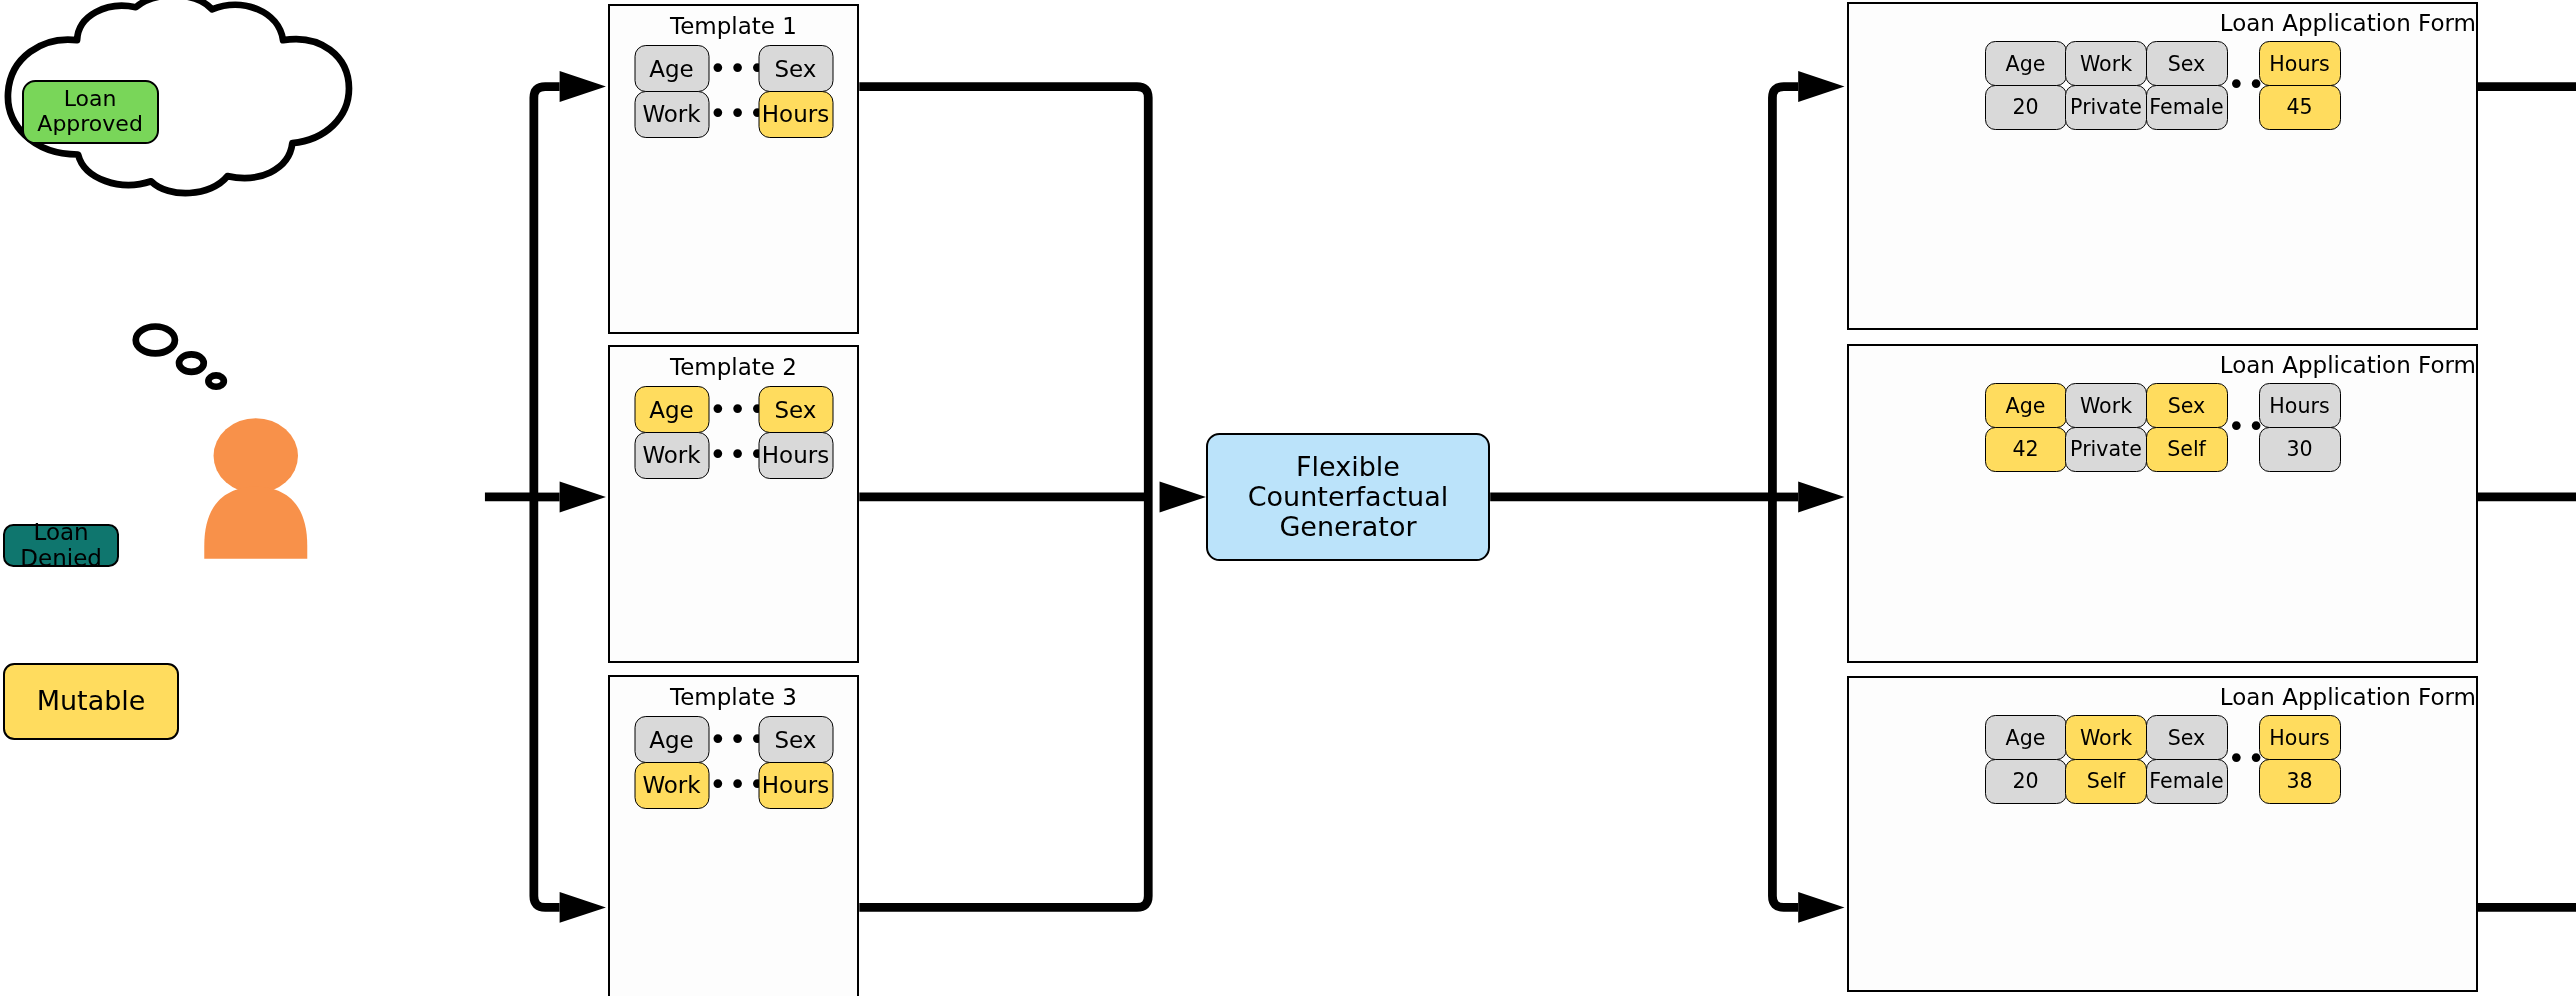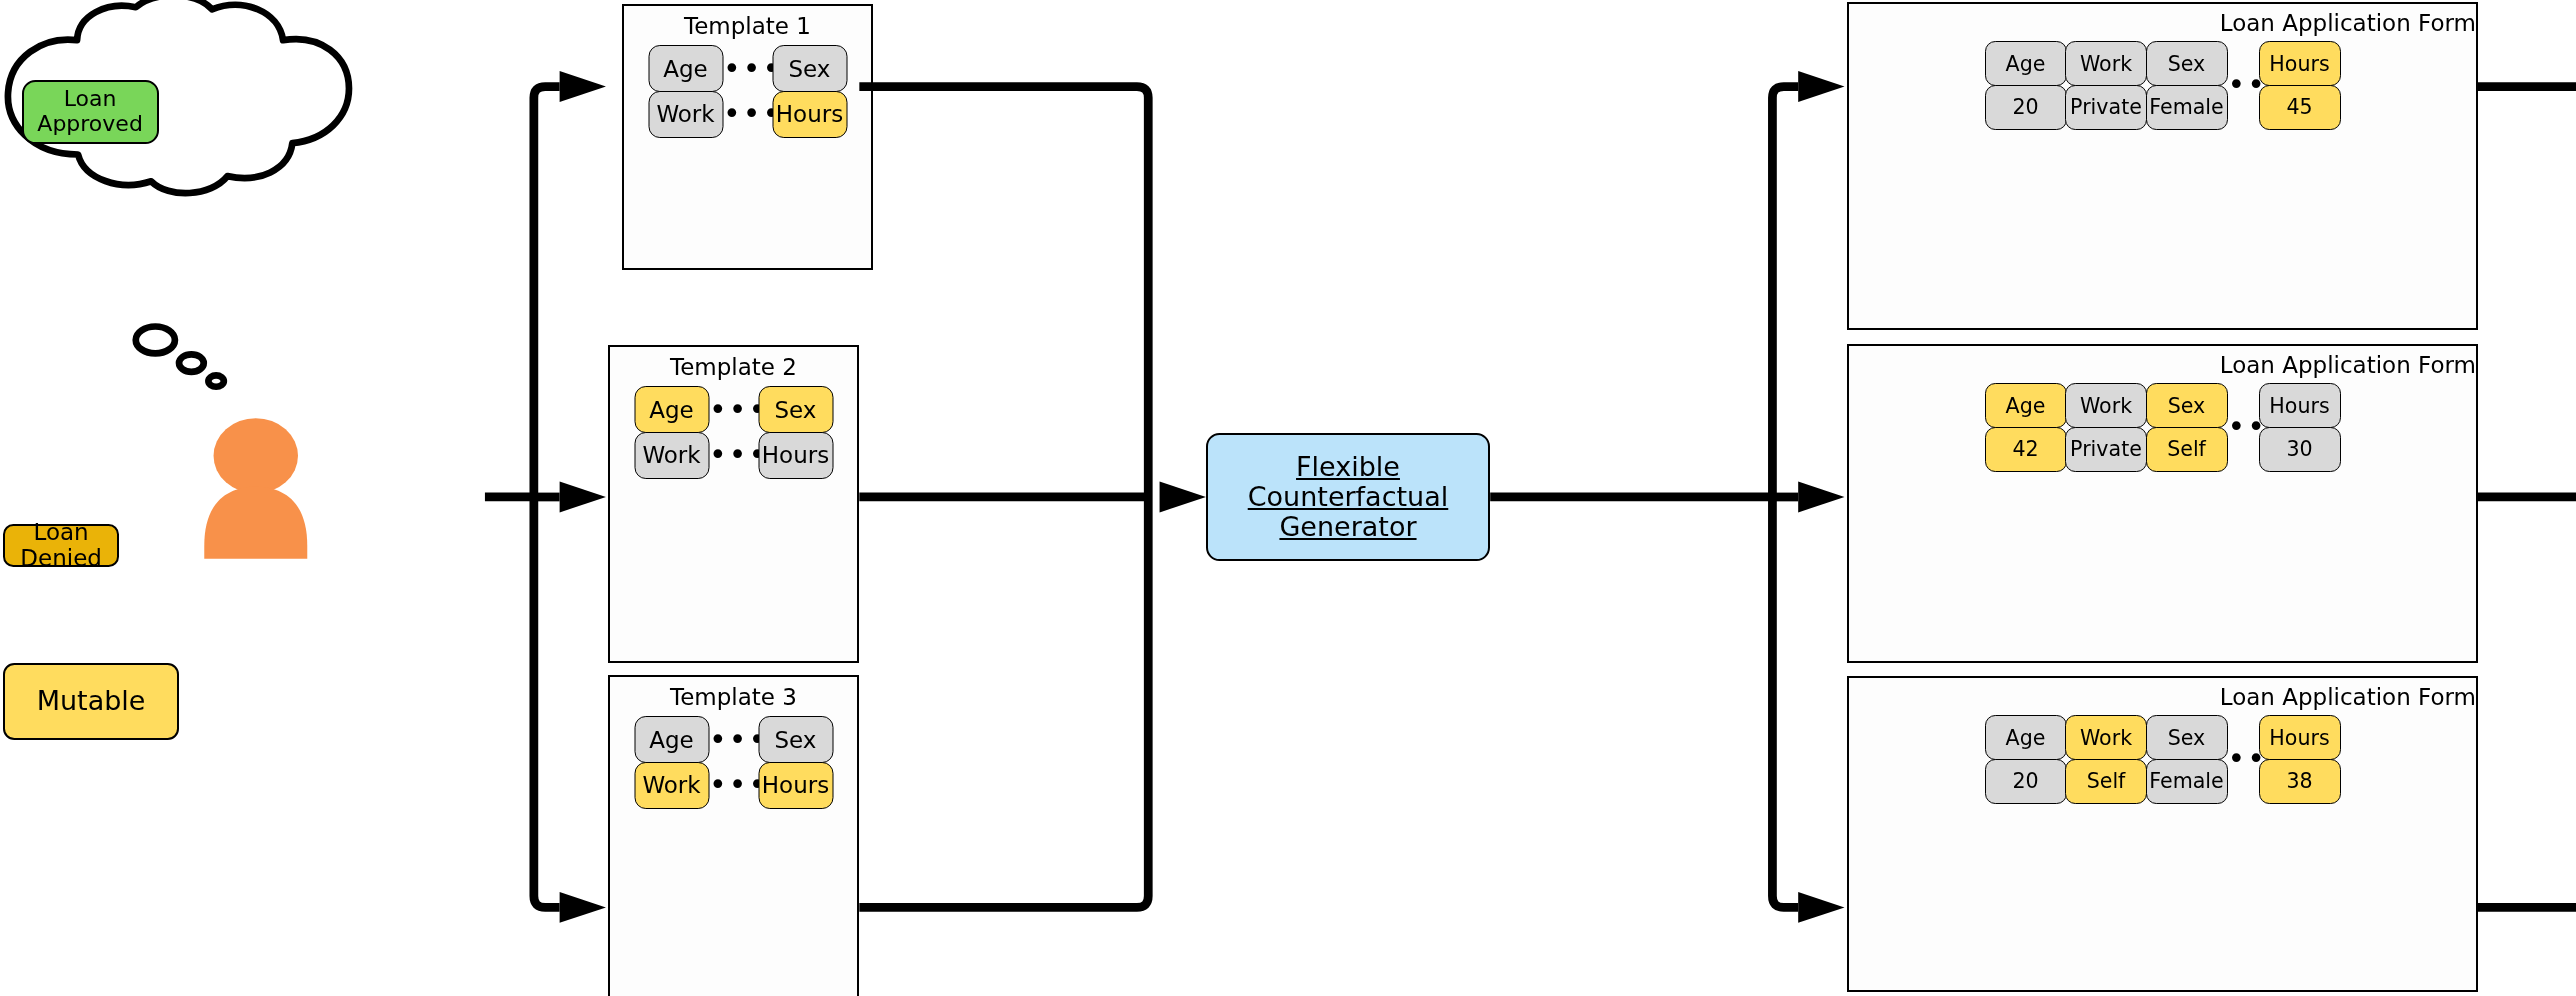--- a/index.html
+++ b/index.html
@@ -16,21 +16,21 @@
     display:flex;align-items:center;justify-content:center;
     text-align:center;line-height:1.12;color:#000;
   }
   .sqbox{
     position:absolute;box-sizing:border-box;
     border:2.6px solid #000;background:#fdfdfd;
   }
 
   
   .c-green {background:#79D659;}
-  .c-red   {background:#eab308;}
+  .c-red   {background:#0f766e;}
   .c-yellow{background:#FFDC5E;}
   .c-grey  {background:#D9D9D9;}
   .c-blue  {background:#BBE3FA;}
 
   
   #thought-approved{left:21.6px;top:80px;width:137px;height:64px;font-size:22px;}
   #denied-badge    {left:3.1px;top:524px;width:116px;height:43px;font-size:23px;border-width:2.1px;border-radius:10.3px;}
   #legend-mutable  {left:3.1px;top:663px;width:176px;height:77px;font-size:27px;border-radius:11.3px;}
   #legend-immutable{left:3.1px;top:773px;width:163px;height:77px;font-size:27px;border-radius:11.3px;}
 
@@ -62,21 +62,21 @@
     text-align:right;font-size:23px;color:#000;
   }
   .form-grid{position:absolute;left:50%;transform:translateX(-50%);top:37px;display:flex;align-items:center;}
   .form-col{display:flex;flex-direction:column;}
   .fcell{
     box-sizing:border-box;border:1.5px solid #000;border-radius:10.3px;
     width:82px;height:45px;
     display:flex;align-items:center;justify-content:center;
     font-size:20.6px;color:#000;
   }
-  .proc{font-size:27px;padding:0 25px;text-decoration:underline;}
+  .proc{font-size:27px;padding:0 25px;}
 
   
   .conn{position:absolute;left:0;top:0;pointer-events:none;}
 </style>
 </head>
 <body>
 
 <div class="stage">
 
   <svg class="bubble-svg" width="3739" height="996" viewBox="0 0 7257 1934">
@@ -117,21 +117,21 @@
       <path d="M 1035 965 L 1085 965"></path>
       <path d="M 1035 965 L 1035 1740 Q 1035 1762 1057 1762 L 1085 1762"></path>
     </g>
     <g fill="#000">
       <path d="M 1085 138 L 1175 168 L 1085 198 Z"></path>
       <path d="M 1085 935 L 1175 965 L 1085 995 Z"></path>
       <path d="M 1085 1732 L 1175 1762 L 1085 1792 Z"></path>
     </g>
   </svg>
 
-  <div class="sqbox tpl-card" style="left:622px;top:4.1px;width:251px;height:266px;">
+  <div class="sqbox tpl-card" style="left:608px;top:4.1px;width:251px;height:330px;">
     <div class="tpl-title">Template 1</div>
     <div class="attr-grid">
       <div class="attr-row" style="margin-bottom:-1.5px;">
         <div class="cell c-grey" style="width:75px;height:47px;">Age</div>
         <div class="dots">•••</div>
         <div class="cell c-grey" style="width:75px;height:47px;">Sex</div>
       </div>
       <div class="attr-row">
         <div class="cell c-grey" style="width:75px;height:47px;">Work</div>
         <div class="dots">•••</div>

